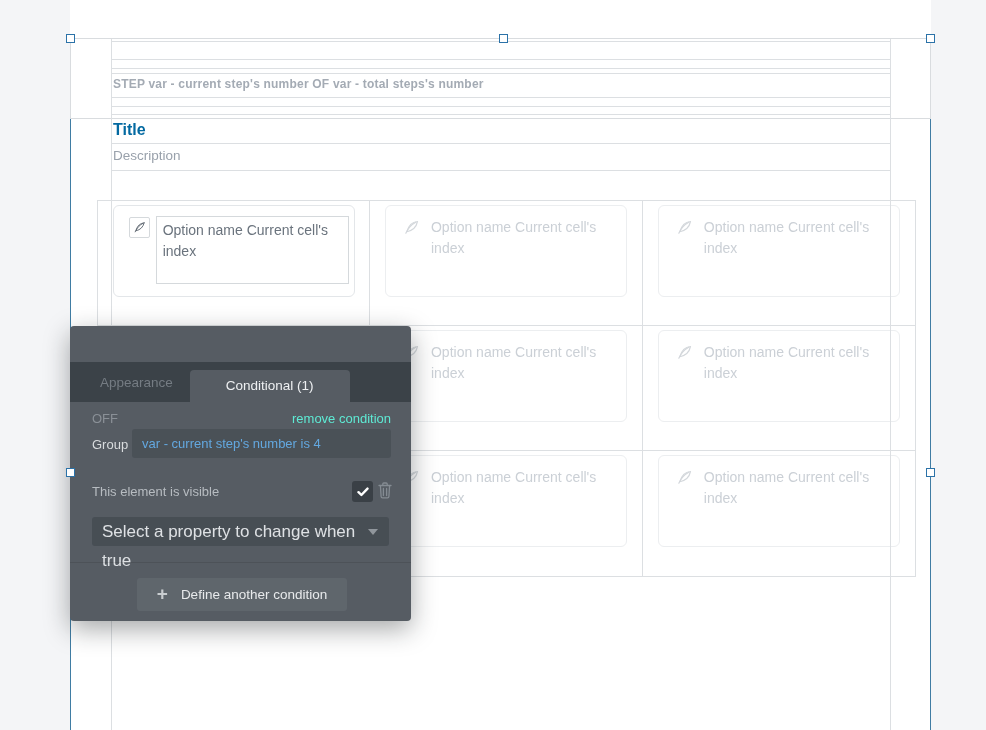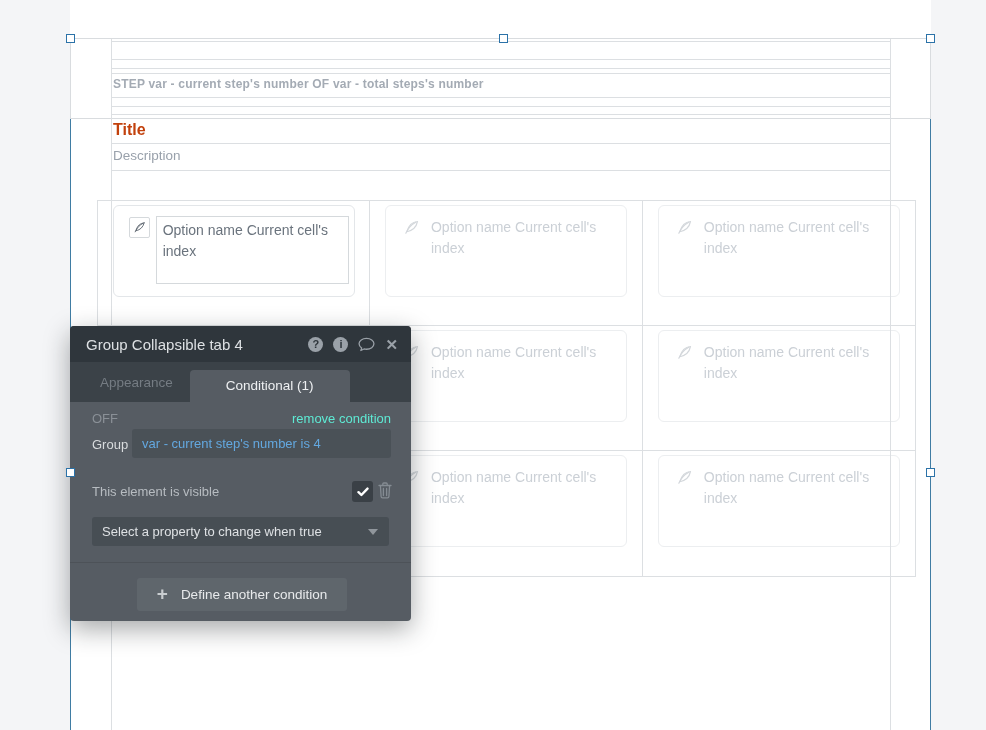--- a/index.html
+++ b/index.html
@@ -19,21 +19,21 @@
 
   .header-band{
     left:70px;top:38px;width:861px;height:81px;
     background:#fff;border:1px solid #d9dcdf;box-sizing:border-box;z-index:7;
   }
 
   .step-text{
     left:113px;top:77px;width:770px;z-index:9;
     font-size:12px;font-weight:bold;color:#a4abb4;letter-spacing:.2px;
   }
-  .title-text{left:113px;top:121px;z-index:9;font-size:16px;font-weight:bold;color:#c2410c;}
+  .title-text{left:113px;top:121px;z-index:9;font-size:16px;font-weight:bold;color:#0369a1;}
   .desc-text{left:113px;top:148px;z-index:9;font-size:13.5px;color:#99a1ab;}
 
   
   .rg{
     left:97px;top:200px;width:819px;height:377px;
     border:1px solid #dcdfe2;box-sizing:border-box;
     display:grid;grid-template-columns:1fr 1fr 1fr;grid-template-rows:1fr 1fr 1fr;
     z-index:5;
   }
   .rg-cell{border-right:1px solid #dcdfe2;border-bottom:1px solid #dcdfe2;position:relative;}
@@ -113,21 +113,21 @@
     line-height:29px;padding-left:10px;cursor:text;white-space:nowrap;overflow:hidden;
   }
   .visible-label{position:absolute;left:22px;top:82px;font-size:13px;color:#b7bcc1;}
   .checkbox{
     position:absolute;left:282px;top:79px;width:21px;height:21px;background:#3a4046;
     border-radius:3px;display:flex;align-items:center;justify-content:center;cursor:pointer;
   }
   .trash{position:absolute;left:308px;top:80px;color:#858c93;cursor:pointer;}
   .prop-select{
     position:absolute;left:22px;top:115px;width:297px;height:29px;background:#474e54;
-    border-radius:3px;font-size:13px;color:#dee1e4;line-height:29px;padding-left:10px;
+    border-radius:3px;font-size:17px;color:#dee1e4;line-height:29px;padding-left:10px;
     box-sizing:border-box;cursor:pointer;
   }
   .caret{
     position:absolute;right:11px;top:12px;width:0;height:0;
     border-left:5px solid transparent;border-right:5px solid transparent;
     border-top:6px solid #90969c;
   }
   .footer-divider{position:absolute;left:0;top:160px;right:0;height:1px;background:rgba(0,0,0,.10);}
   .define-btn{
     position:absolute;left:67px;top:176px;width:210px;height:33px;background:#5f666c;
@@ -244,33 +244,20 @@
           <path d="M20.5 3.5c-7 .5-12.5 5-15 14.5 8-1.5 13.5-7 15-14.5z"></path>
           <path d="M4 20c3.5-8 8.5-12.5 14-15.5"></path>
         </svg>
       </span>
       <div class="cell-text-faded">Option name Current cell's index</div>
     </div>
   </div>
 </div>
 
 <div class="abs panel">
-  <div class="panel-header">
-    <div class="panel-title">Group Collapsible tab 4</div>
-    <div class="panel-icons">
-      <div class="icon-circle">?</div>
-      <div class="icon-circle">i</div>
-      <div class="icon-bubble">
-        <svg width="17" height="15" viewBox="0 0 24 20" fill="none" stroke="#9aa1a8" stroke-width="1.8" stroke-linejoin="round">
-          <path d="M12 1.5c5.8 0 10.5 3.4 10.5 7.6S17.8 16.7 12 16.7c-1.2 0-2.4-.14-3.5-.4L4 18.5l1.2-3.4c-2.3-1.4-3.7-3.5-3.7-6C1.5 4.9 6.2 1.5 12 1.5z"></path>
-        </svg>
-      </div>
-      <div class="icon-close">✕</div>
-    </div>
-  </div>
 
   <div class="tabstrip">
     <div class="tab">Appearance</div>
     <div class="tab active">Conditional (1)</div>
   </div>
 
   <div class="panel-body">
     <div class="off-label">OFF</div>
     <div class="remove-link">remove condition</div>
 

